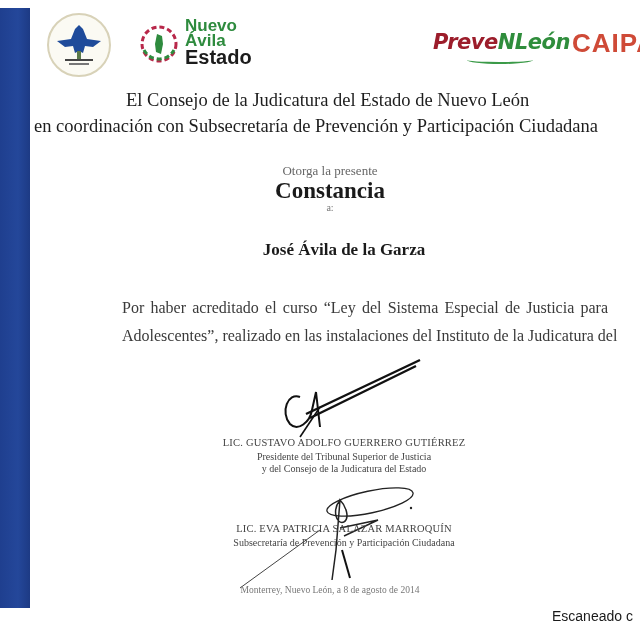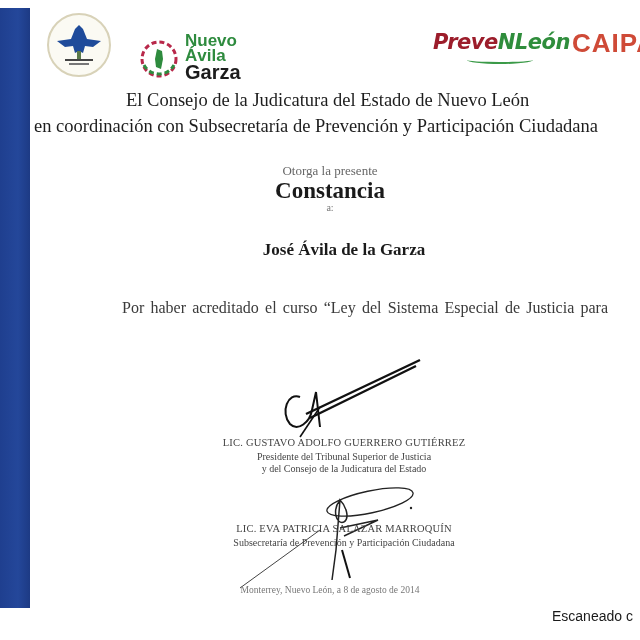--- a/index.html
+++ b/index.html
@@ -13,21 +13,21 @@
     position: absolute; left: 0; top: 8px; width: 30px; height: 600px;
     background: linear-gradient(90deg, #1f3f8f 0%, #24479a 60%, #1d3a84 100%);
   }
 
   
   .logo-seal {
     position: absolute; left: 47px; top: 13px; width: 64px; height: 64px;
     border-radius: 50%; border: 2px solid #d8d2b8; background: #fbfaf3;
     box-sizing: border-box;
   }
-  .logo-nl { position: absolute; left: 137px; top: 33px; width: 110px; height: 62px; }
+  .logo-nl { position: absolute; left: 137px; top: 18px; width: 110px; height: 62px; }
   .nl-ring { position: absolute; left: 0; top: 4px; width: 44px; height: 44px; }
   .nl-text {
     position: absolute; left: 48px; top: 0; line-height: 15px;
     font-family: "Liberation Sans", "DejaVu Sans", sans-serif; font-weight: bold;
   }
   .nl-text .g { color: #2e8b3e; font-size: 17px; display:block; }
   .nl-text .k { color: #1c1c1c; font-size: 20px; display:block; line-height: 19px;}
 
   .logo-preve {
     position: absolute; left: 433px; top: 30px;
@@ -92,41 +92,42 @@
 
 <div class="logo-nl">
   <svg class="nl-ring" viewBox="0 0 44 44">
     <circle cx="22" cy="22" r="17" fill="none" stroke="#b8284a" stroke-width="3" stroke-dasharray="5 3"></circle>
     <path d="M7 28 A17 17 0 0 0 37 28" fill="none" stroke="#2e8b3e" stroke-width="3" stroke-dasharray="5 3"></path>
     <path d="M20 12 L25 14 L26 22 L24 32 L19 30 L18 22 Z" fill="#2e8b3e"></path>
   </svg>
   <div class="nl-text">
     <span class="g">Nuevo</span>
     <span class="g">Ávila</span>
-    <span class="k">Garza</span>
+    <span class="k">Estado</span>
   </div>
 </div>
 
 <div class="logo-preve">
   <span>Preve</span><span class="nl">NLeón</span>
 </div>
 <div class="preve-underline"></div>
 
 <div class="logo-caipa">CAIPA</div>
 
 <div class="h-line h1">El Consejo de la Judicatura del Estado de Nuevo León</div>
 <div class="h-line h2">en coordinación con Subsecretaría de Prevención y Participación Ciudadana</div>
 
 <div class="otorga">Otorga la presente</div>
 <div class="constancia">Constancia</div>
 <div class="a-label">a:</div>
 <div class="recipient">José Ávila de la Garza</div>
 
 <div class="body-text">
   <span class="body-line j">Por haber acreditado el curso “Ley del Sistema Especial de Justicia para</span>
+  <span class="body-line j">Adolescentes”, realizado en las instalaciones del Instituto de la Judicatura del</span>
 </div>
 
 <svg class="sig" style="left:270px; top:352px;" width="160" height="90" viewBox="0 0 160 90">
   <path d="M30 45 C18 40 10 60 20 72 C28 80 40 70 42 58 L46 40 L50 75" fill="none" stroke="#111" stroke-width="2"></path>
   <path d="M36 62 L150 8 M40 66 L146 14" fill="none" stroke="#111" stroke-width="2.4"></path>
   <path d="M30 85 L50 55" fill="none" stroke="#111" stroke-width="1.6"></path>
 </svg>
 <div class="sig-name" style="top:437px;">LIC. GUSTAVO ADOLFO GUERRERO GUTIÉRREZ</div>
 <div class="sig-role" style="top:451px;">Presidente del Tribunal Superior de Justicia</div>
 <div class="sig-role" style="top:463px;">y del Consejo de la Judicatura del Estado</div>

